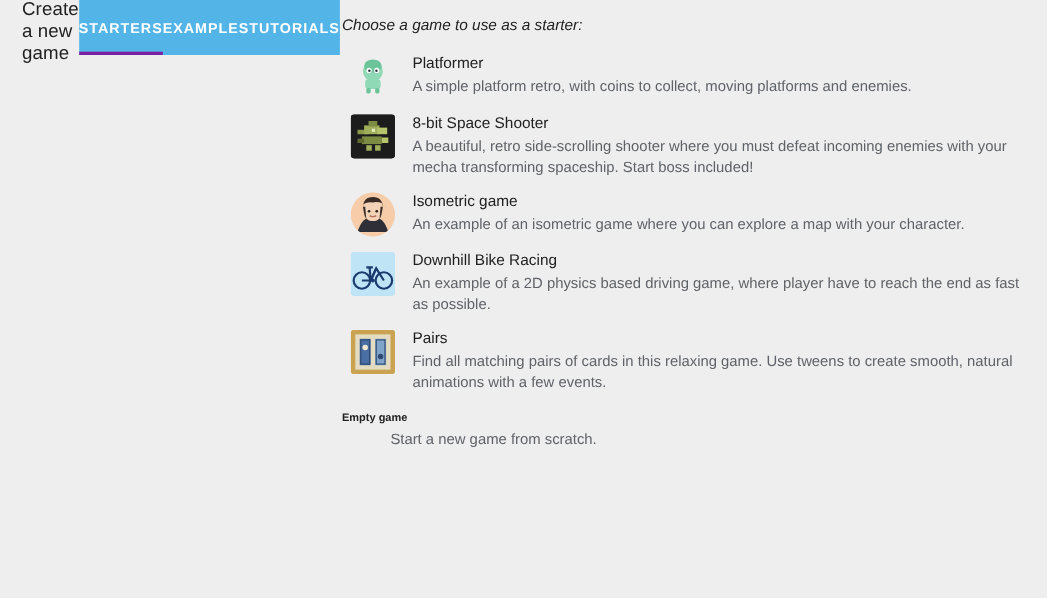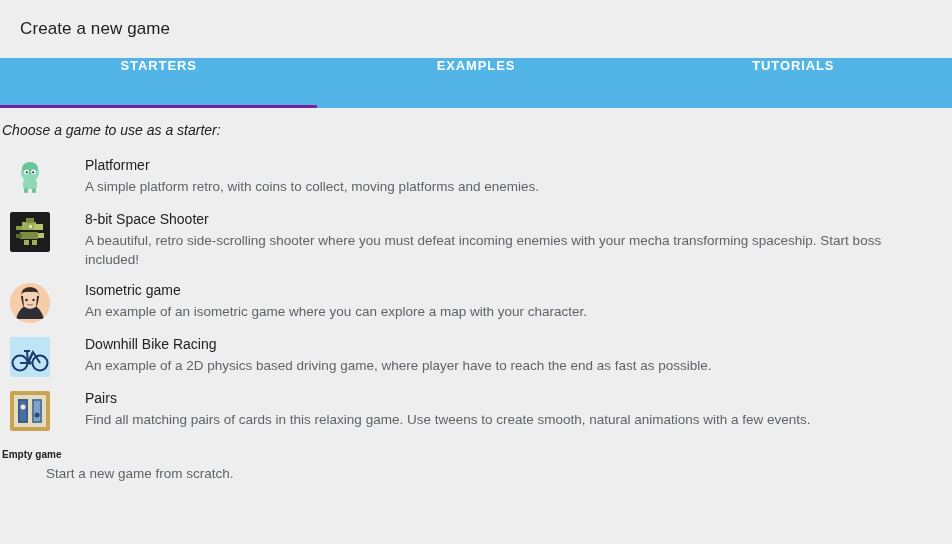--- a/index.html
+++ b/index.html
@@ -11,21 +11,21 @@
     height: 544px;
     background: #eeeeee;
     font-family: "Liberation Sans", sans-serif;
     color: #000000;
     overflow: hidden;
   }
   .dialog {
     width: 952px;
     height: 544px;
     display: flex;
-    flex-direction: column;
+    flex-direction: row;
     background: #eeeeee;
   }
   .titlebar {
     height: 58px;
     flex: 0 0 58px;
     display: flex;
     align-items: center;
     padding-left: 20px;
     box-sizing: border-box;
     background: #eeeeee;
@@ -38,20 +38,21 @@
   .tabs {
     height: 50px;
     flex: 0 0 50px;
     display: flex;
     background: #53b4e8;
     position: relative;
   }
   .tab {
     flex: 1 1 0;
     display: flex;
+    align-items: center;
     justify-content: center;
     font-size: 13px;
     font-weight: bold;
     letter-spacing: 0.9px;
     color: #ffffff;
     cursor: pointer;
     user-select: none;
     position: relative;
   }
   .tab.active::after {
@@ -91,21 +92,20 @@
     height: 40px;
     margin-right: 16px;
     margin-top: 2px;
     display: flex;
     align-items: center;
     justify-content: center;
   }
   .starter-text {
     flex: 1 1 auto;
     padding-right: 14px;
-    margin-left: 19px;
   }
   .starter-title {
     font-size: 14px;
     color: #212121;
     line-height: 19px;
     margin-bottom: 2px;
   }
   .starter-desc {
     font-size: 13.5px;
     color: #5f6368;

